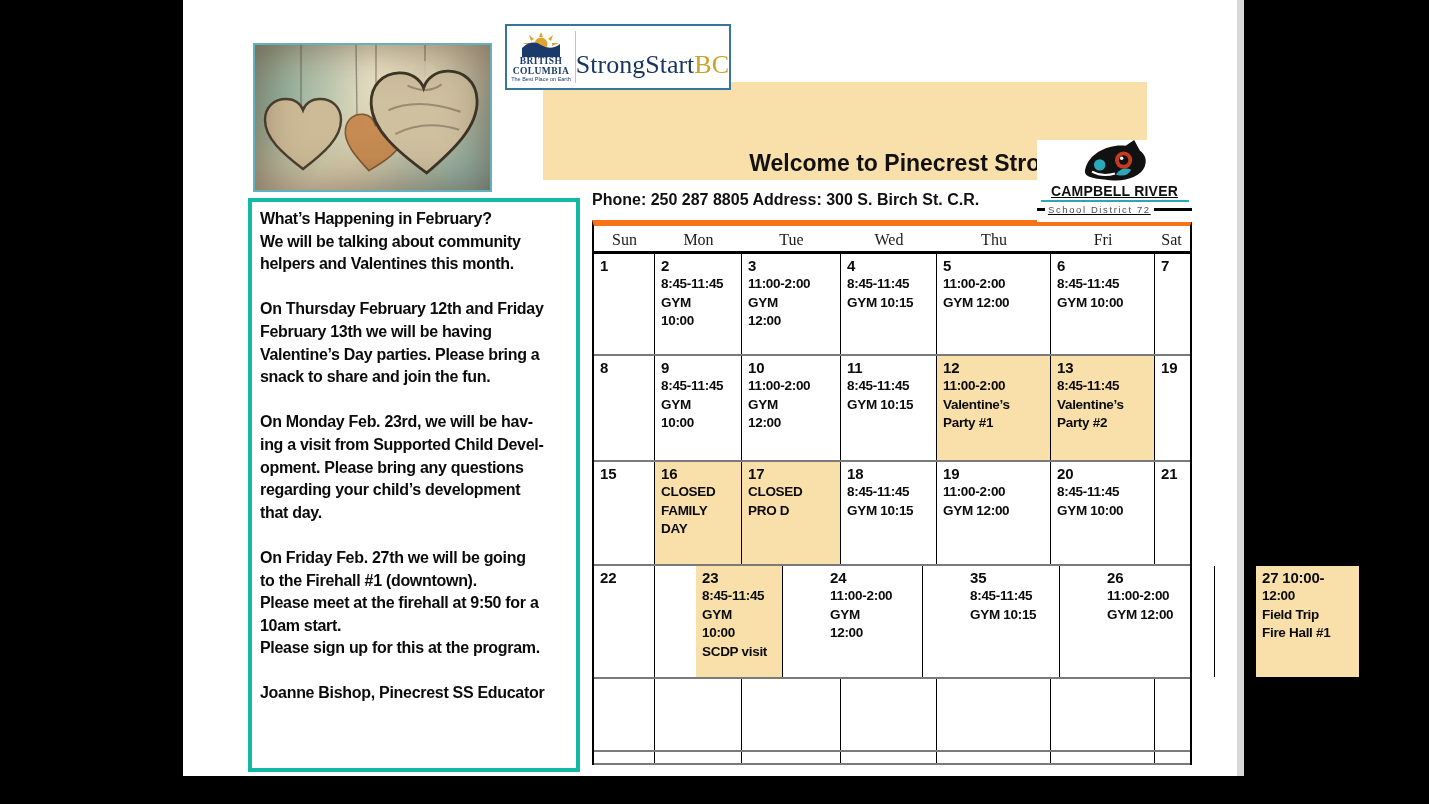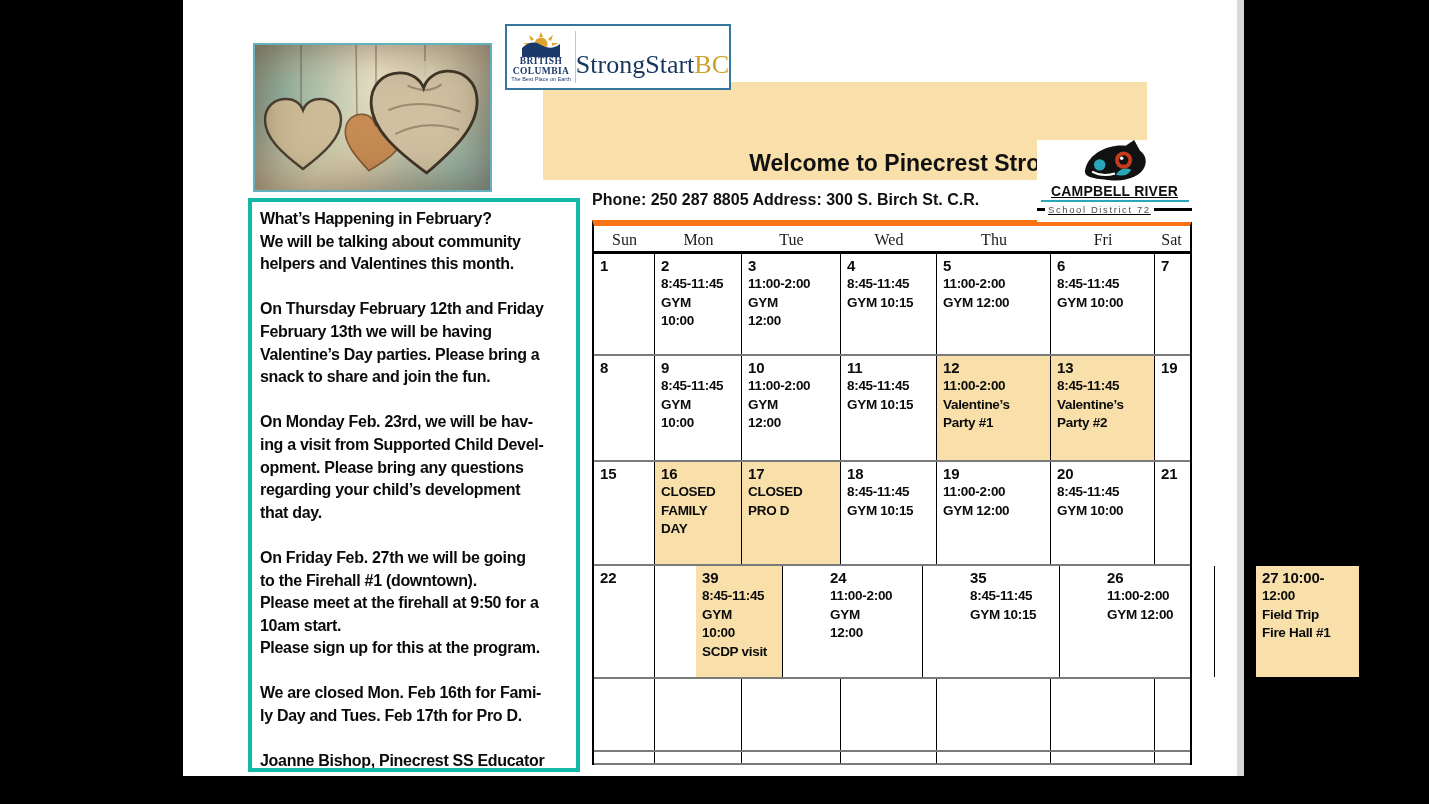--- a/index.html
+++ b/index.html
@@ -167,22 +167,20 @@
       <div class="para">On Monday Feb. 23rd, we will be hav-
 ing a visit from Supported Child Devel-
 opment.  Please bring any questions
 regarding your child’s development
 that day.</div>
       <div class="para">On Friday Feb. 27th we will be going
 to the Firehall #1 (downtown).
 Please meet at the firehall at 9:50 for a
 10am start.
 Please sign up for this at the program.</div>
-      <div class="para">We are closed Mon. Feb 16th for Fami-
-ly Day and Tues. Feb 17th for Pro D.</div>
       <div class="para">Joanne Bishop, Pinecrest SS Educator</div>
     </div>
 
   <div id="calendar">
     <div class="cal-head" id="cal-head">
         <div class="cal-head-cell">Sun</div>
         <div class="cal-head-cell">Mon</div>
         <div class="cal-head-cell">Tue</div>
         <div class="cal-head-cell">Wed</div>
         <div class="cal-head-cell">Thu</div>
@@ -294,21 +292,21 @@
           </div>
           <div class="cal-cell">
             <span class="day-num">21</span>
           </div>
         </div>
         <div class="cal-row" style="height: 113px; gap: 41px;">
           <div class="cal-cell">
             <span class="day-num">22</span>
           </div>
           <div class="cal-cell hl">
-            <span class="day-num">39</span>
+            <span class="day-num">23</span>
             <div class="cell-line">8:45-11:45</div>
             <div class="cell-line">GYM</div>
             <div class="cell-line">10:00</div>
             <div class="cell-line">SCDP visit</div>
           </div>
           <div class="cal-cell">
             <span class="day-num">24</span>
             <div class="cell-line">11:00-2:00</div>
             <div class="cell-line">GYM</div>
             <div class="cell-line">12:00</div>

